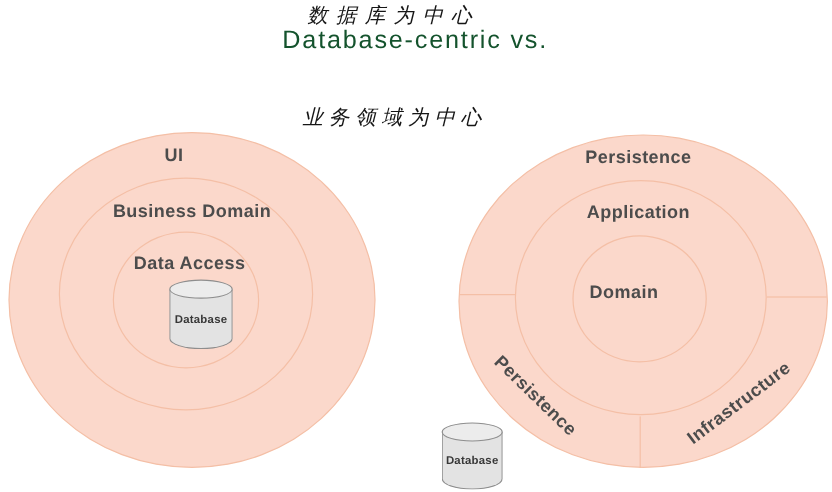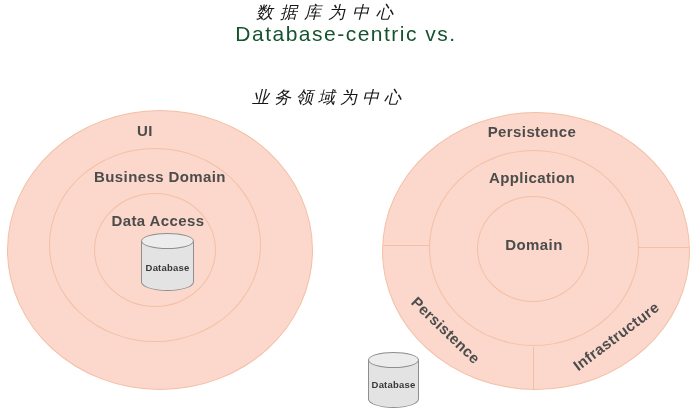--- a/index.html
+++ b/index.html
@@ -64,21 +64,21 @@
     font-weight:700;
     font-size:15px;
     letter-spacing:0.4px;
     white-space:nowrap;
   }
   .lbl-ui          {left:145px;top:130px;}
   .lbl-bl          {left:160px;top:176px;}
   .lbl-da          {left:158px;top:220px;}
   .lbl-pres        {left:532px;top:131px;}
   .lbl-app         {left:532px;top:177px;}
-  .lbl-dom         {left:534px;top:244px;}
+  .lbl-dom         {left:520px;top:244px;}
   .lbl-pers        {left:446px;top:330px;transform:translate(-50%,-50%) rotate(44deg);}
   .lbl-infra       {left:616px;top:336px;transform:translate(-50%,-50%) rotate(-37deg);}
   
   .cylinder{position:absolute;margin-left:13px;}
   .cyl-left {left:128px;top:233px;width:53px;height:58px;}
   .cyl-right{left:355px;top:352px;width:51px;height:56px;}
   .cyl-body{
     position:absolute;left:0;top:8px;right:0;bottom:0;
     background:#e3e3e3;
     border:1px solid #8e8e8e;

